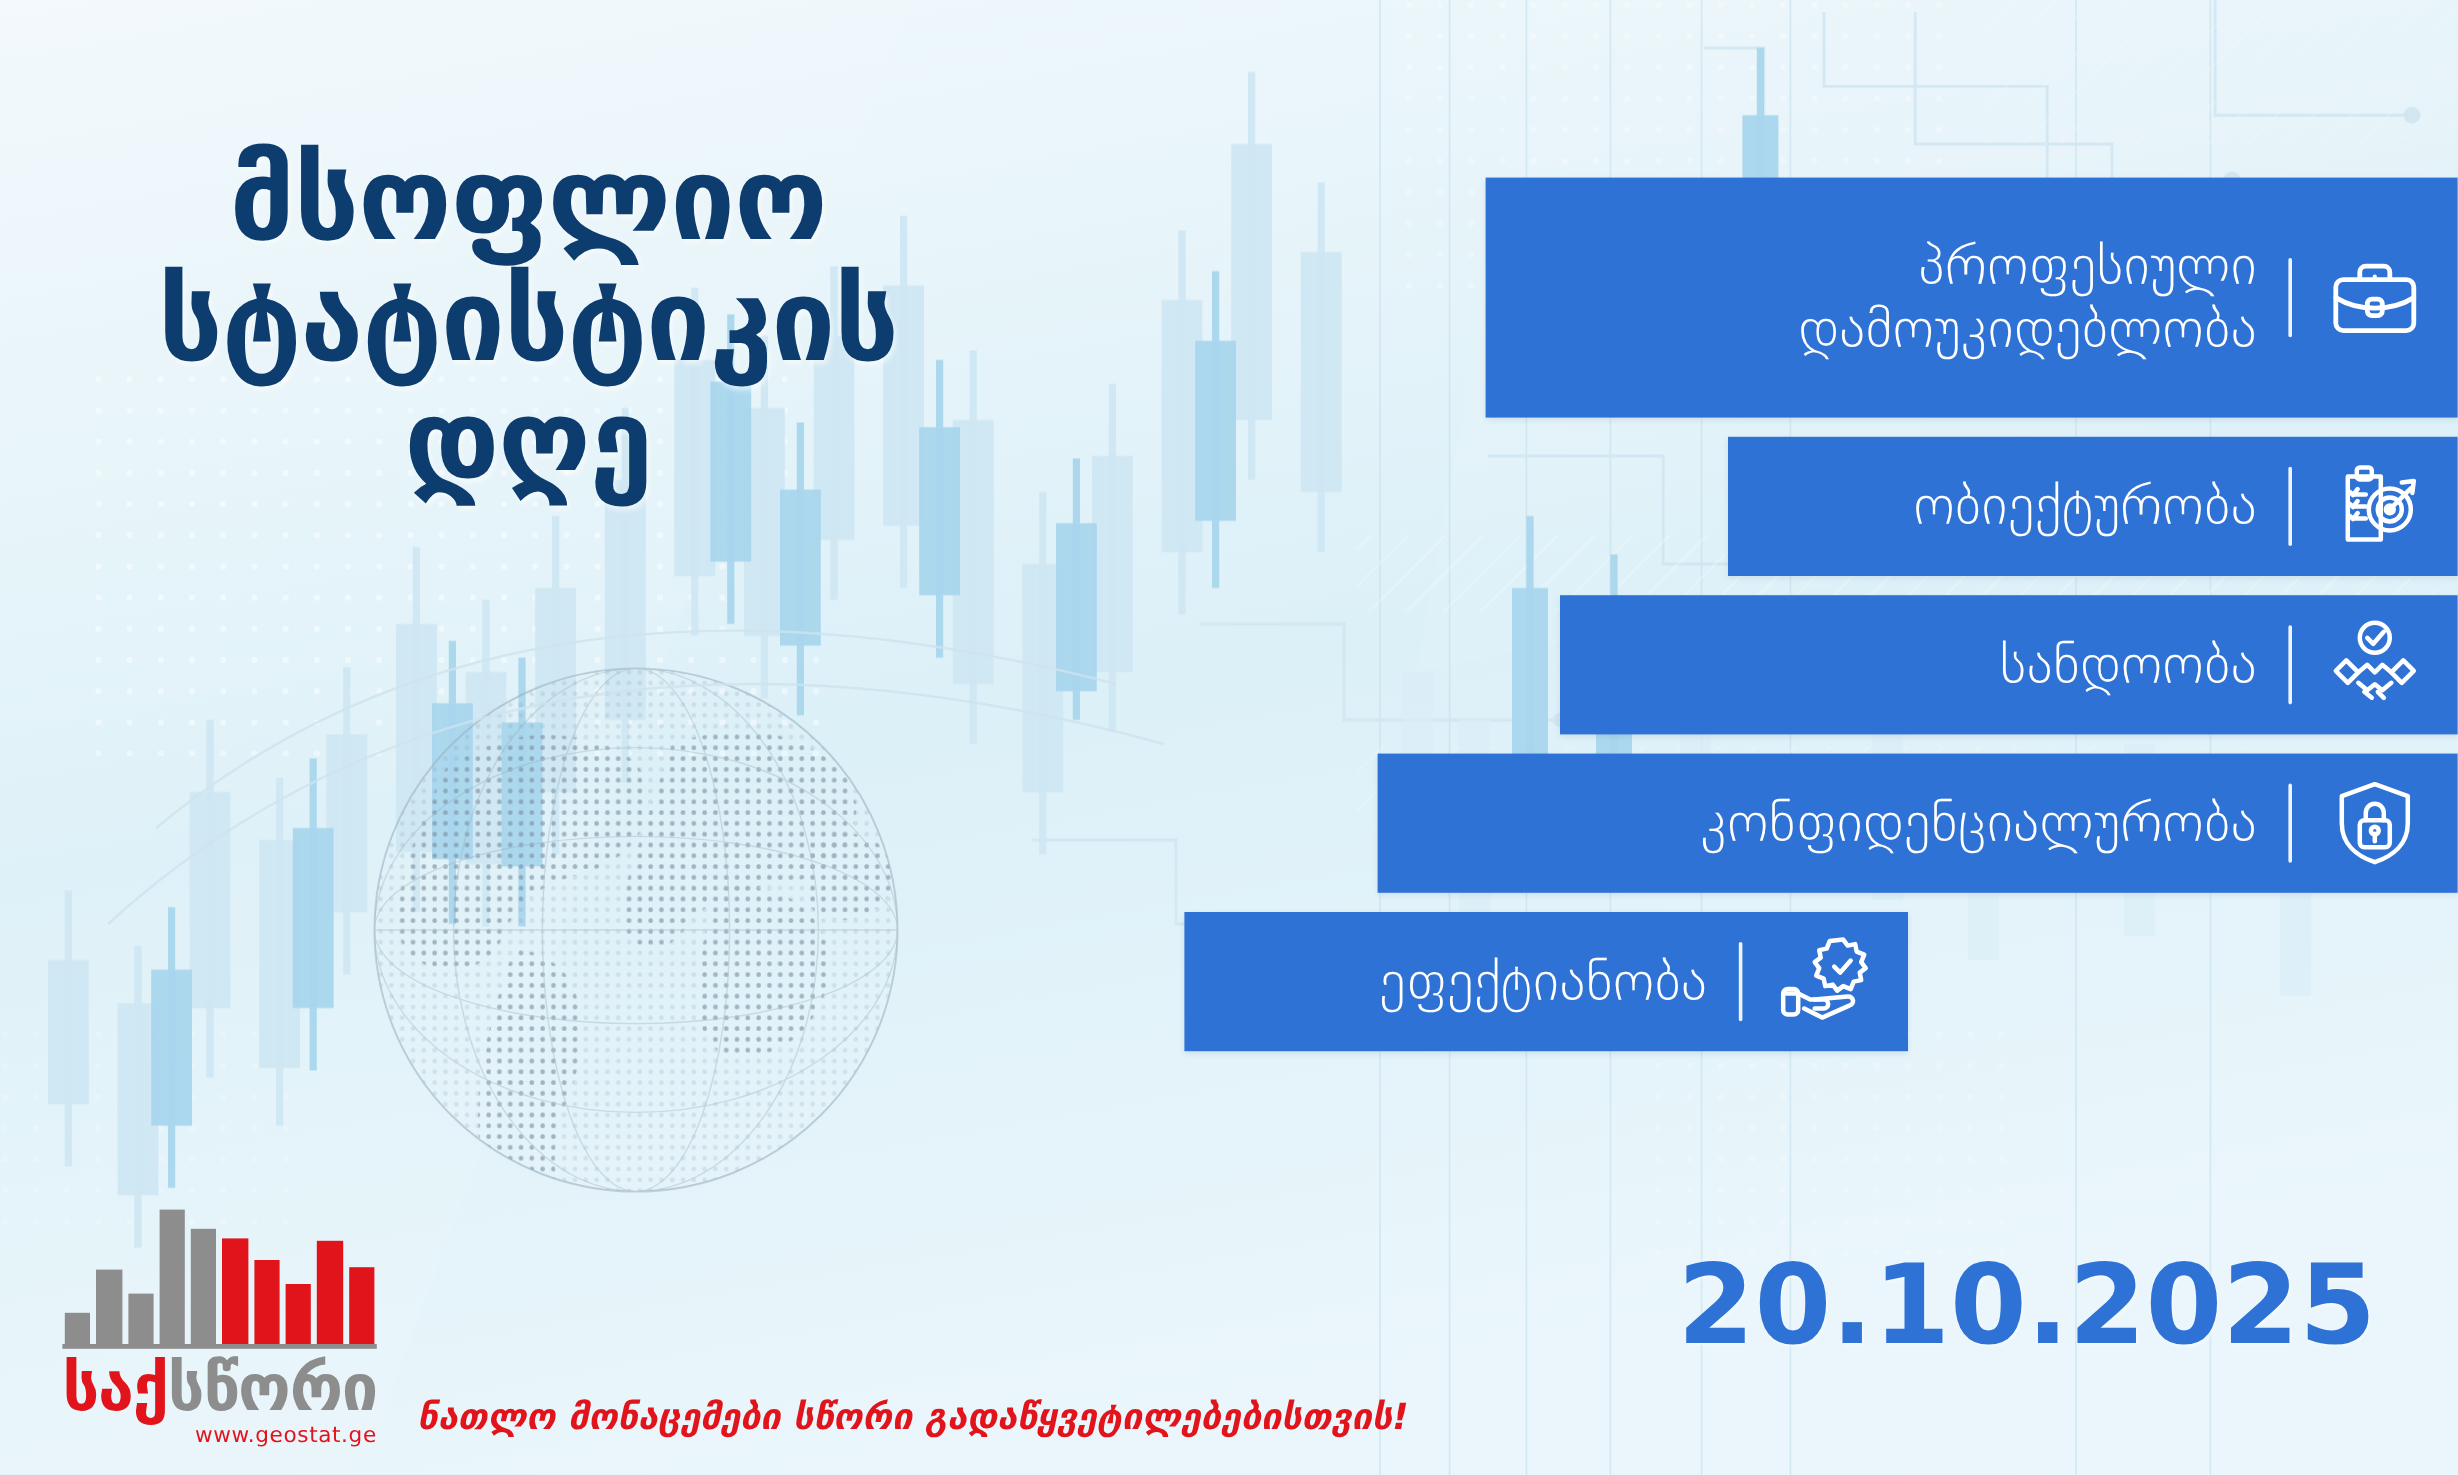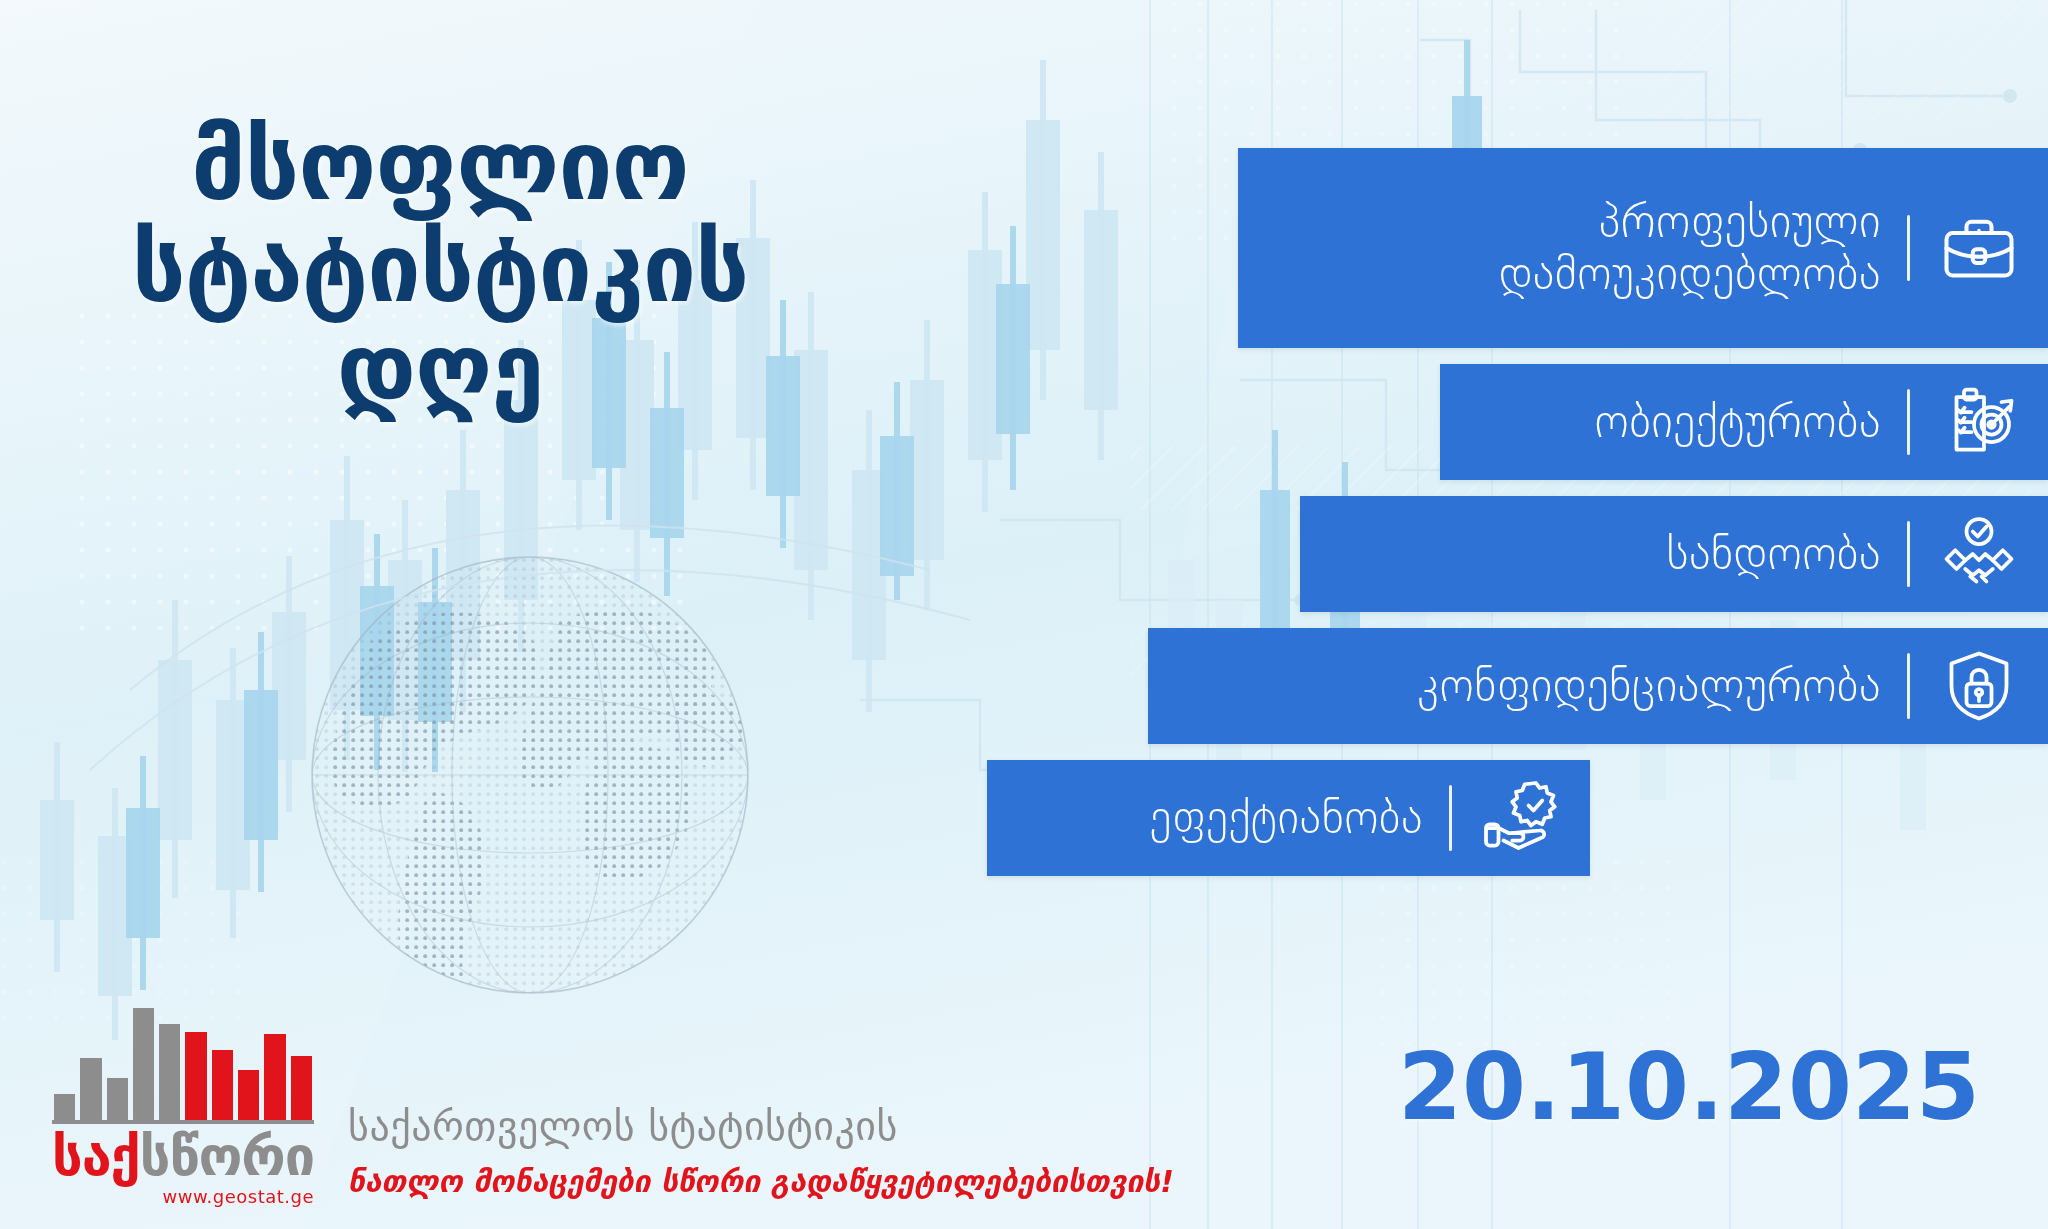--- a/index.html
+++ b/index.html
@@ -378,20 +378,19 @@
         <i style="height:70px;background:#e1141c"></i>
         <i style="height:50px;background:#e1141c"></i>
         <i style="height:86px;background:#e1141c"></i>
         <i style="height:64px;background:#e1141c"></i>
       </div>
       <div class="wordmark"><span class="red">საქ</span><span class="grey">სწორი</span></div>
       <div class="url">www.geostat.ge</div>
     </div>
 
     <div id="org">
-      <div class="oline">საქართველოს სტატისტიკის</div>
       <div class="tagline">ნათლო მონაცემები სწორი გადაწყვეტილებებისთვის!</div>
     </div>
   </div>
 
   <div id="date">20.10.2025</div>
 
 </div>
 
 </body></html>

